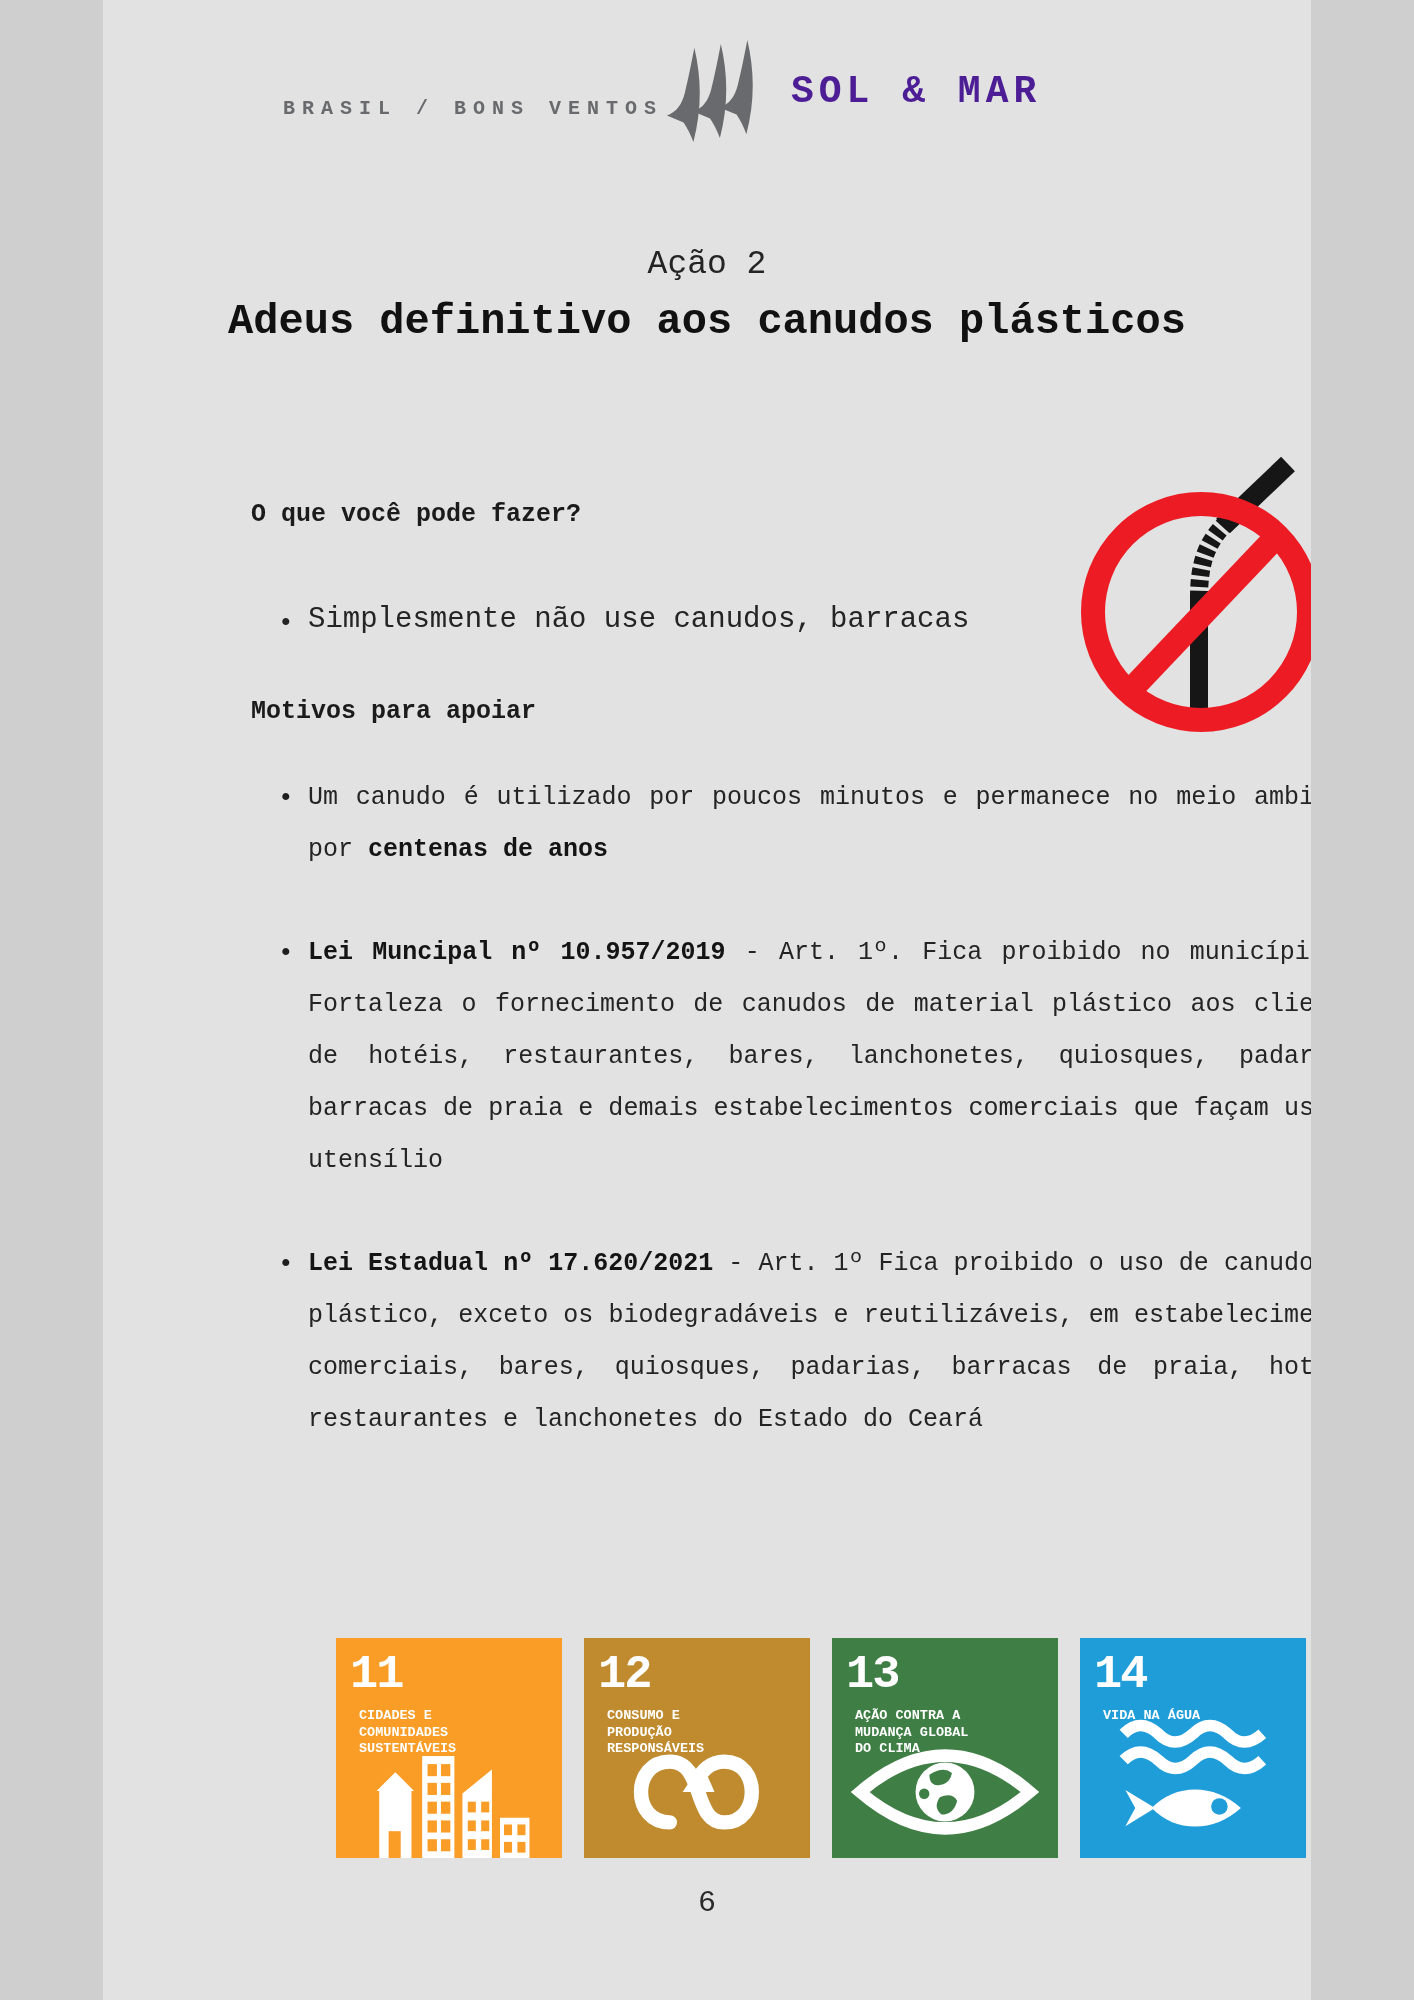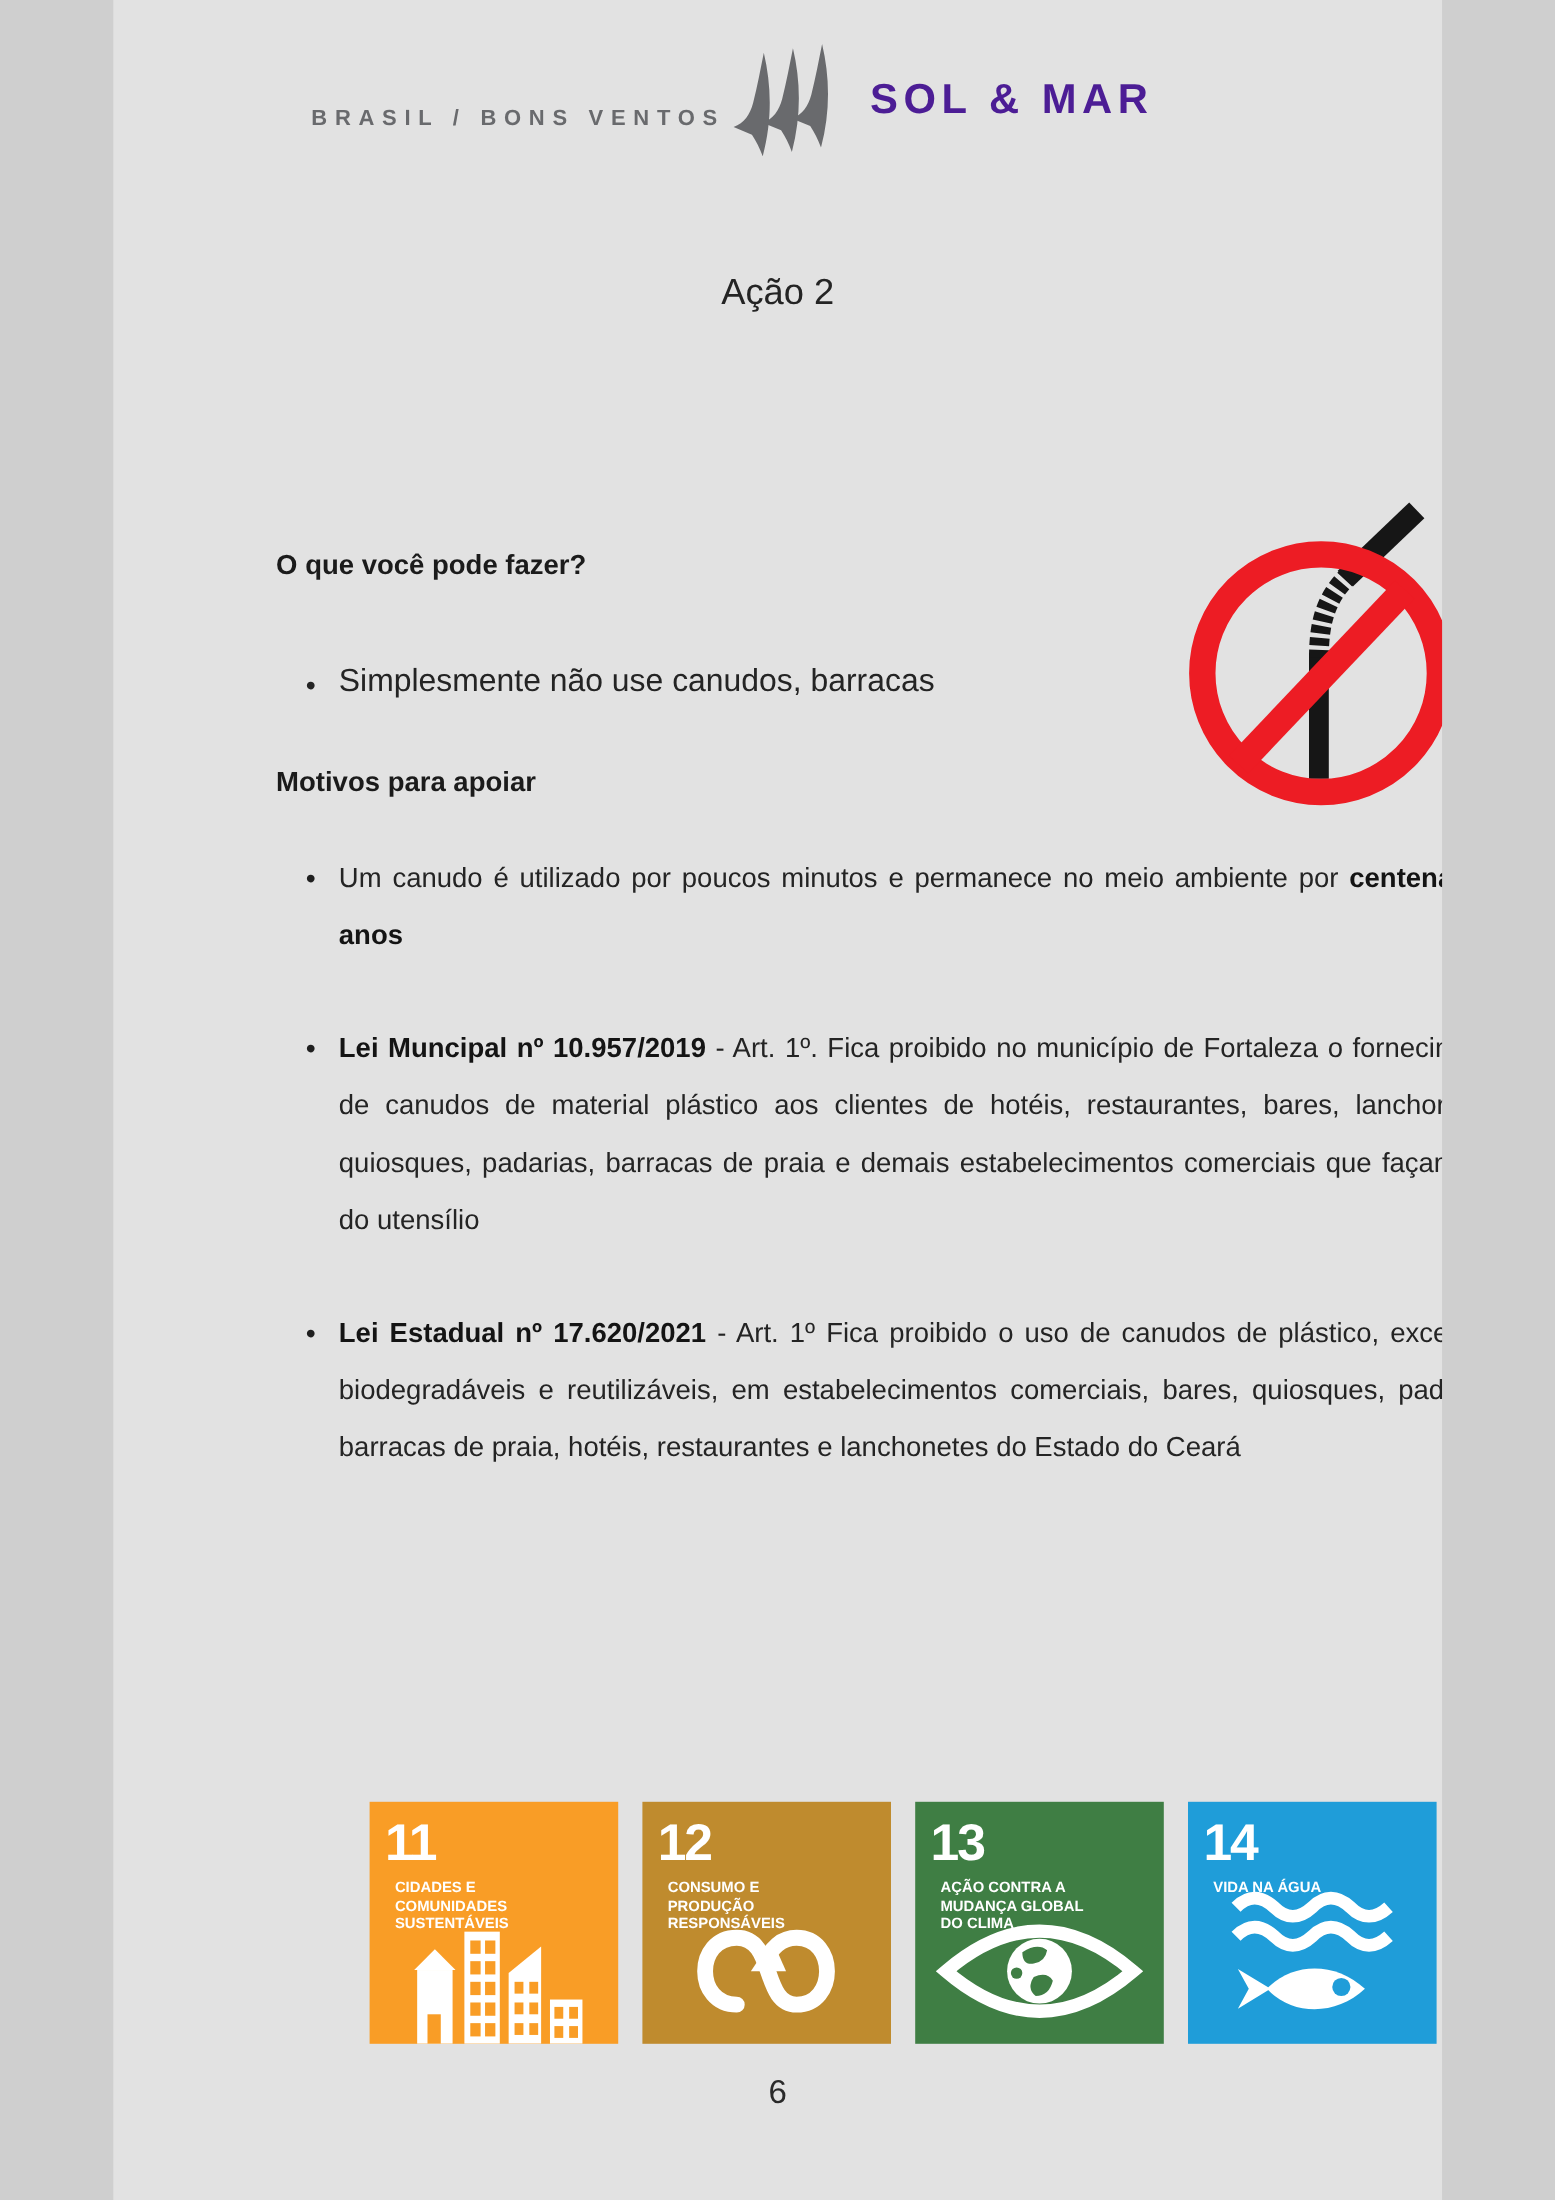--- a/index.html
+++ b/index.html
@@ -1,19 +1,19 @@
 <!DOCTYPE html>
 <html lang="pt-BR"><head>
 <meta charset="utf-8">
 <style>
   html,body{margin:0;padding:0;background:#cfcfcf;}
   .page{
     position:relative;width:1208px;height:2000px;margin:0 auto;
     background:var(--page-bg,#E2E2E2);overflow:hidden;
-    font-family:Liberation Sans, sans-serif;color:#1f1f1f;
+    font-family:Liberation Mono, monospace;color:#1f1f1f;
   }
   
   .brand-left{position:absolute;left:180px;top:97px;font-size:20px;font-weight:700;
     letter-spacing:7px;color:#696a6d;white-space:nowrap;}
   .logo{position:absolute;left:552px;top:40px;width:118px;height:104px;}
   .brand-right{position:absolute;left:688px;top:70px;font-size:38px;font-weight:800;
     letter-spacing:5px;color:#4c1d95;white-space:nowrap;}
   
   .kicker{position:absolute;left:0;right:0;top:246px;text-align:center;font-size:33px;color:#242424;}
   .title{position:absolute;left:0;right:0;top:298px;text-align:center;font-size:42px;font-weight:800;color:#111;}
@@ -53,20 +53,21 @@
   <svg class="logo" viewBox="0 0 100 106" aria-hidden="true">
     <g fill="#696a6d">
       <path transform="translate(0,8)" d="M30 0 C37 30 38 62 29 96 C26 88 23 82 19 76 L2 69 C12 65 17 58 20 47 C24 31 27 15 30 0 Z"></path>
       <path transform="translate(27,4)" d="M30 0 C37 30 38 62 29 96 C26 88 23 82 19 76 L2 69 C12 65 17 58 20 47 C24 31 27 15 30 0 Z"></path>
       <path transform="translate(54,0)" d="M30 0 C37 30 38 62 29 96 C26 88 23 82 19 76 L2 69 C12 65 17 58 20 47 C24 31 27 15 30 0 Z"></path>
     </g>
   </svg>
   <div class="brand-right">SOL &amp; MAR</div>
 
   <div class="kicker">Ação 2</div>
+  <div class="title">Adeus definitivo aos canudos plásticos</div>
 
   <div class="h-bold" id="q-heading">O que você pode fazer?</div>
   <div class="bullet-row">
     <span class="dot">•</span>
     <span>Simplesmente não use canudos, barracas</span>
   </div>
 
   <svg class="straw-box" viewBox="0 0 254 292" aria-hidden="true">
 
     <rect x="114" y="146" width="18" height="114" fill="#161616"></rect>

